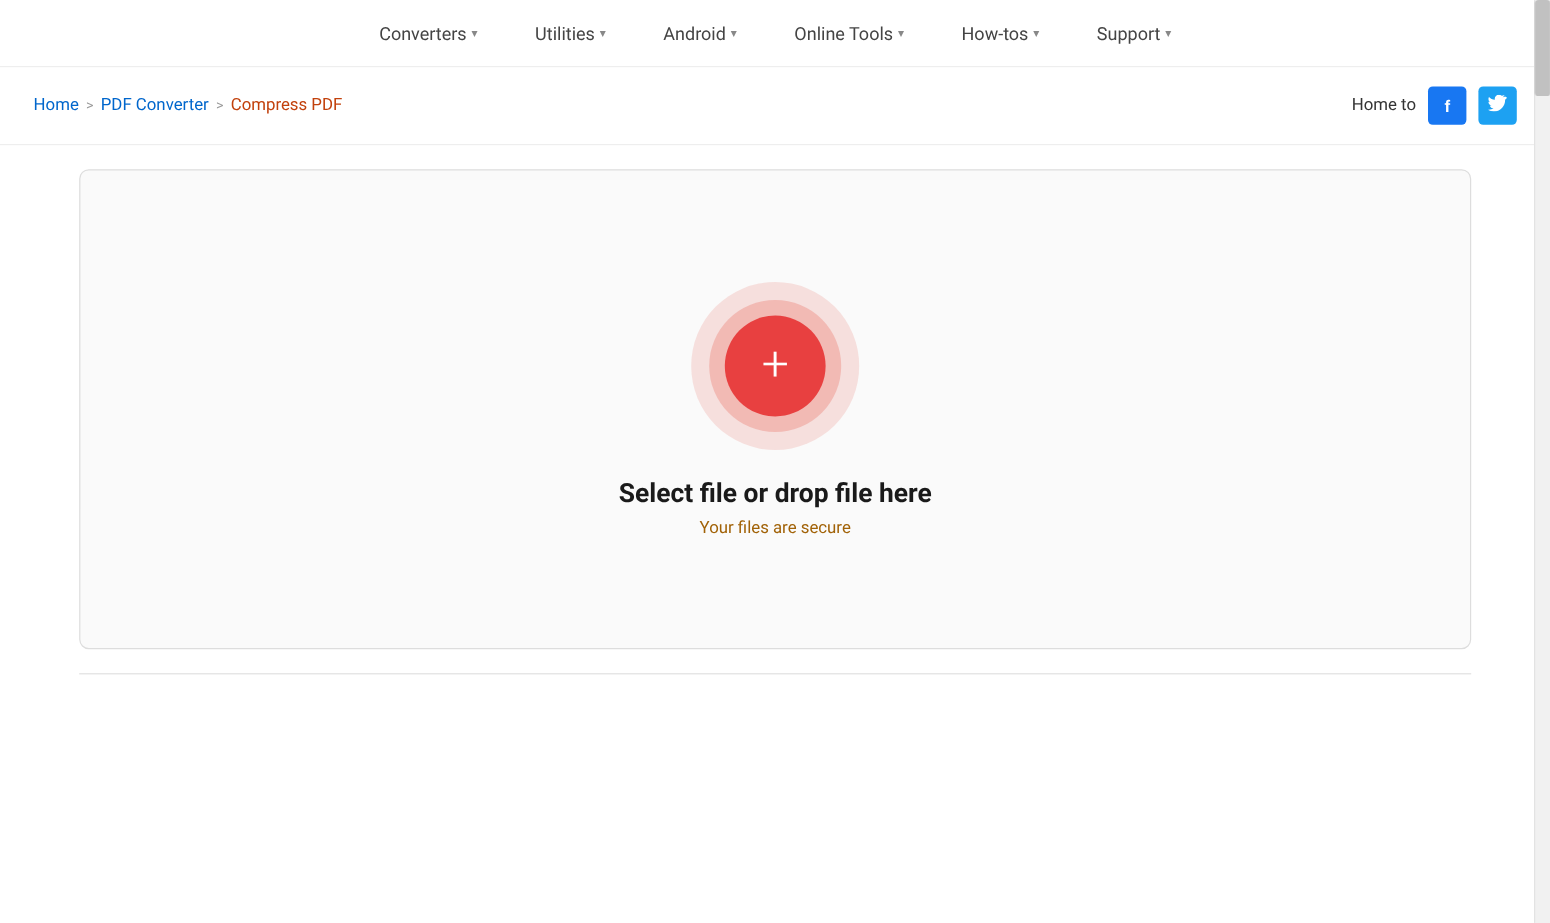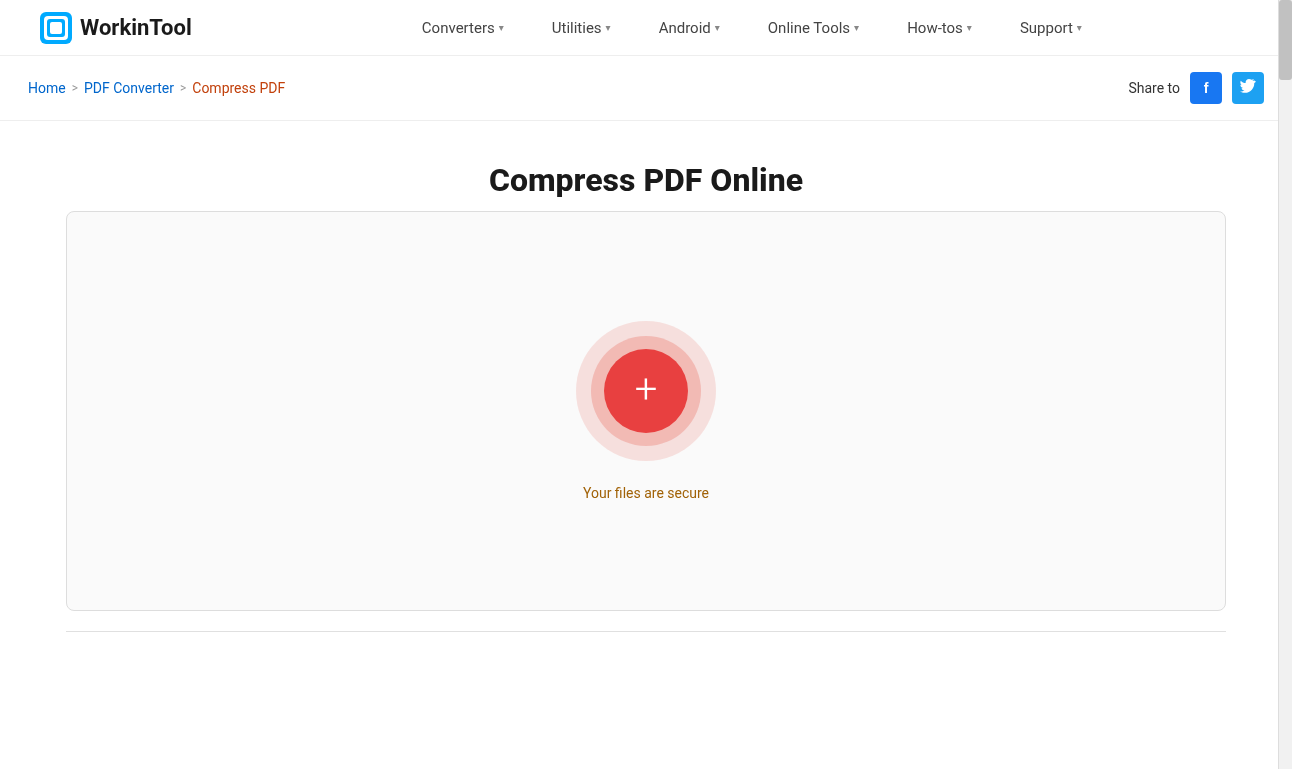--- a/index.html
+++ b/index.html
@@ -219,30 +219,20 @@
     .bottom-divider {
       border: none;
       border-top: 1px solid #e0e0e0;
       margin-top: 20px;
     }
   </style>
 </head>
 <body>
 
 <header class="header">
-  <a class="logo">
-
-    <svg class="logo-icon" viewBox="0 0 32 32" xmlns="http://www.w3.org/2000/svg">
-      <rect width="32" height="32" rx="6" fill="#00AAFF"></rect>
-      <rect x="4" y="4" width="24" height="24" rx="4" fill="white"></rect>
-      <rect x="7" y="7" width="18" height="18" rx="3" fill="#00AAFF"></rect>
-      <rect x="10" y="10" width="12" height="12" rx="2" fill="white"></rect>
-    </svg>
-    <span class="logo-text">WorkinTool</span>
-  </a>
 
   <nav class="nav">
     <a class="nav-item">
       <span>Converters</span>
       <span class="nav-chevron">▾</span>
     </a>
     <a class="nav-item">
       <span>Utilities</span>
       <span class="nav-chevron">▾</span>
     </a>
@@ -267,45 +257,45 @@
 
 <div class="breadcrumb-bar">
   <nav class="breadcrumb">
     <a class="breadcrumb-link">Home</a>
     <span class="breadcrumb-sep">&gt;</span>
     <a class="breadcrumb-link">PDF Converter</a>
     <span class="breadcrumb-sep">&gt;</span>
     <span class="breadcrumb-current">Compress PDF</span>
   </nav>
   <div class="share-area">
-    <span class="share-label">Share to</span>
+    <span class="share-label">Home to</span>
     <button class="share-btn share-fb" title="Share on Facebook">
       <span style="font-size:14px; font-weight:bold;">f</span>
     </button>
     <button class="share-btn share-tw" title="Share on Twitter">
       <span>
         <svg width="16" height="14" viewBox="0 0 16 14" fill="white" xmlns="http://www.w3.org/2000/svg">
           <path d="M14.3 1.44c-.66.3-1.37.5-2.1.59.76-.46 1.34-1.18 1.61-2.04-.71.42-1.49.72-2.33.88C10.83.32 9.93 0 8.97 0 7.12 0 5.62 1.5 5.62 3.35c0 .26.03.51.08.75C3.72 3.99 1.97 3.1.82 1.73c-.29.49-.45 1.06-.45 1.67 0 1.16.59 2.18 1.49 2.78-.55-.02-1.06-.17-1.51-.42v.04c0 1.62 1.15 2.97 2.68 3.28-.28.08-.57.12-.88.12-.21 0-.42-.02-.63-.06.42 1.32 1.65 2.28 3.1 2.3C3.47 11.93 2.1 12.44.62 12.44c-.26 0-.52-.02-.78-.05 1.46.94 3.19 1.48 5.05 1.48 6.06 0 9.37-5.02 9.37-9.37 0-.14 0-.28-.01-.42.64-.46 1.2-1.04 1.64-1.69z"></path>
         </svg>
       </span>
     </button>
   </div>
 </div>
 
 <main class="main">
-  <h1 class="page-title">Compress PDF Online</h1>
 
   <div class="upload-area">
     <div class="upload-icon-wrapper">
       <div class="ripple-outer"></div>
       <div class="ripple-inner"></div>
       <div class="upload-btn-circle">
         <span class="plus-icon">+</span>
       </div>
     </div>
+    <p class="upload-text">Select file or drop file here</p>
     <p class="upload-secure">Your files are secure</p>
   </div>
 
   <hr class="bottom-divider">
 </main>
 
 <div class="scrollbar">
   <div class="scrollbar-thumb"></div>
 </div>
 

